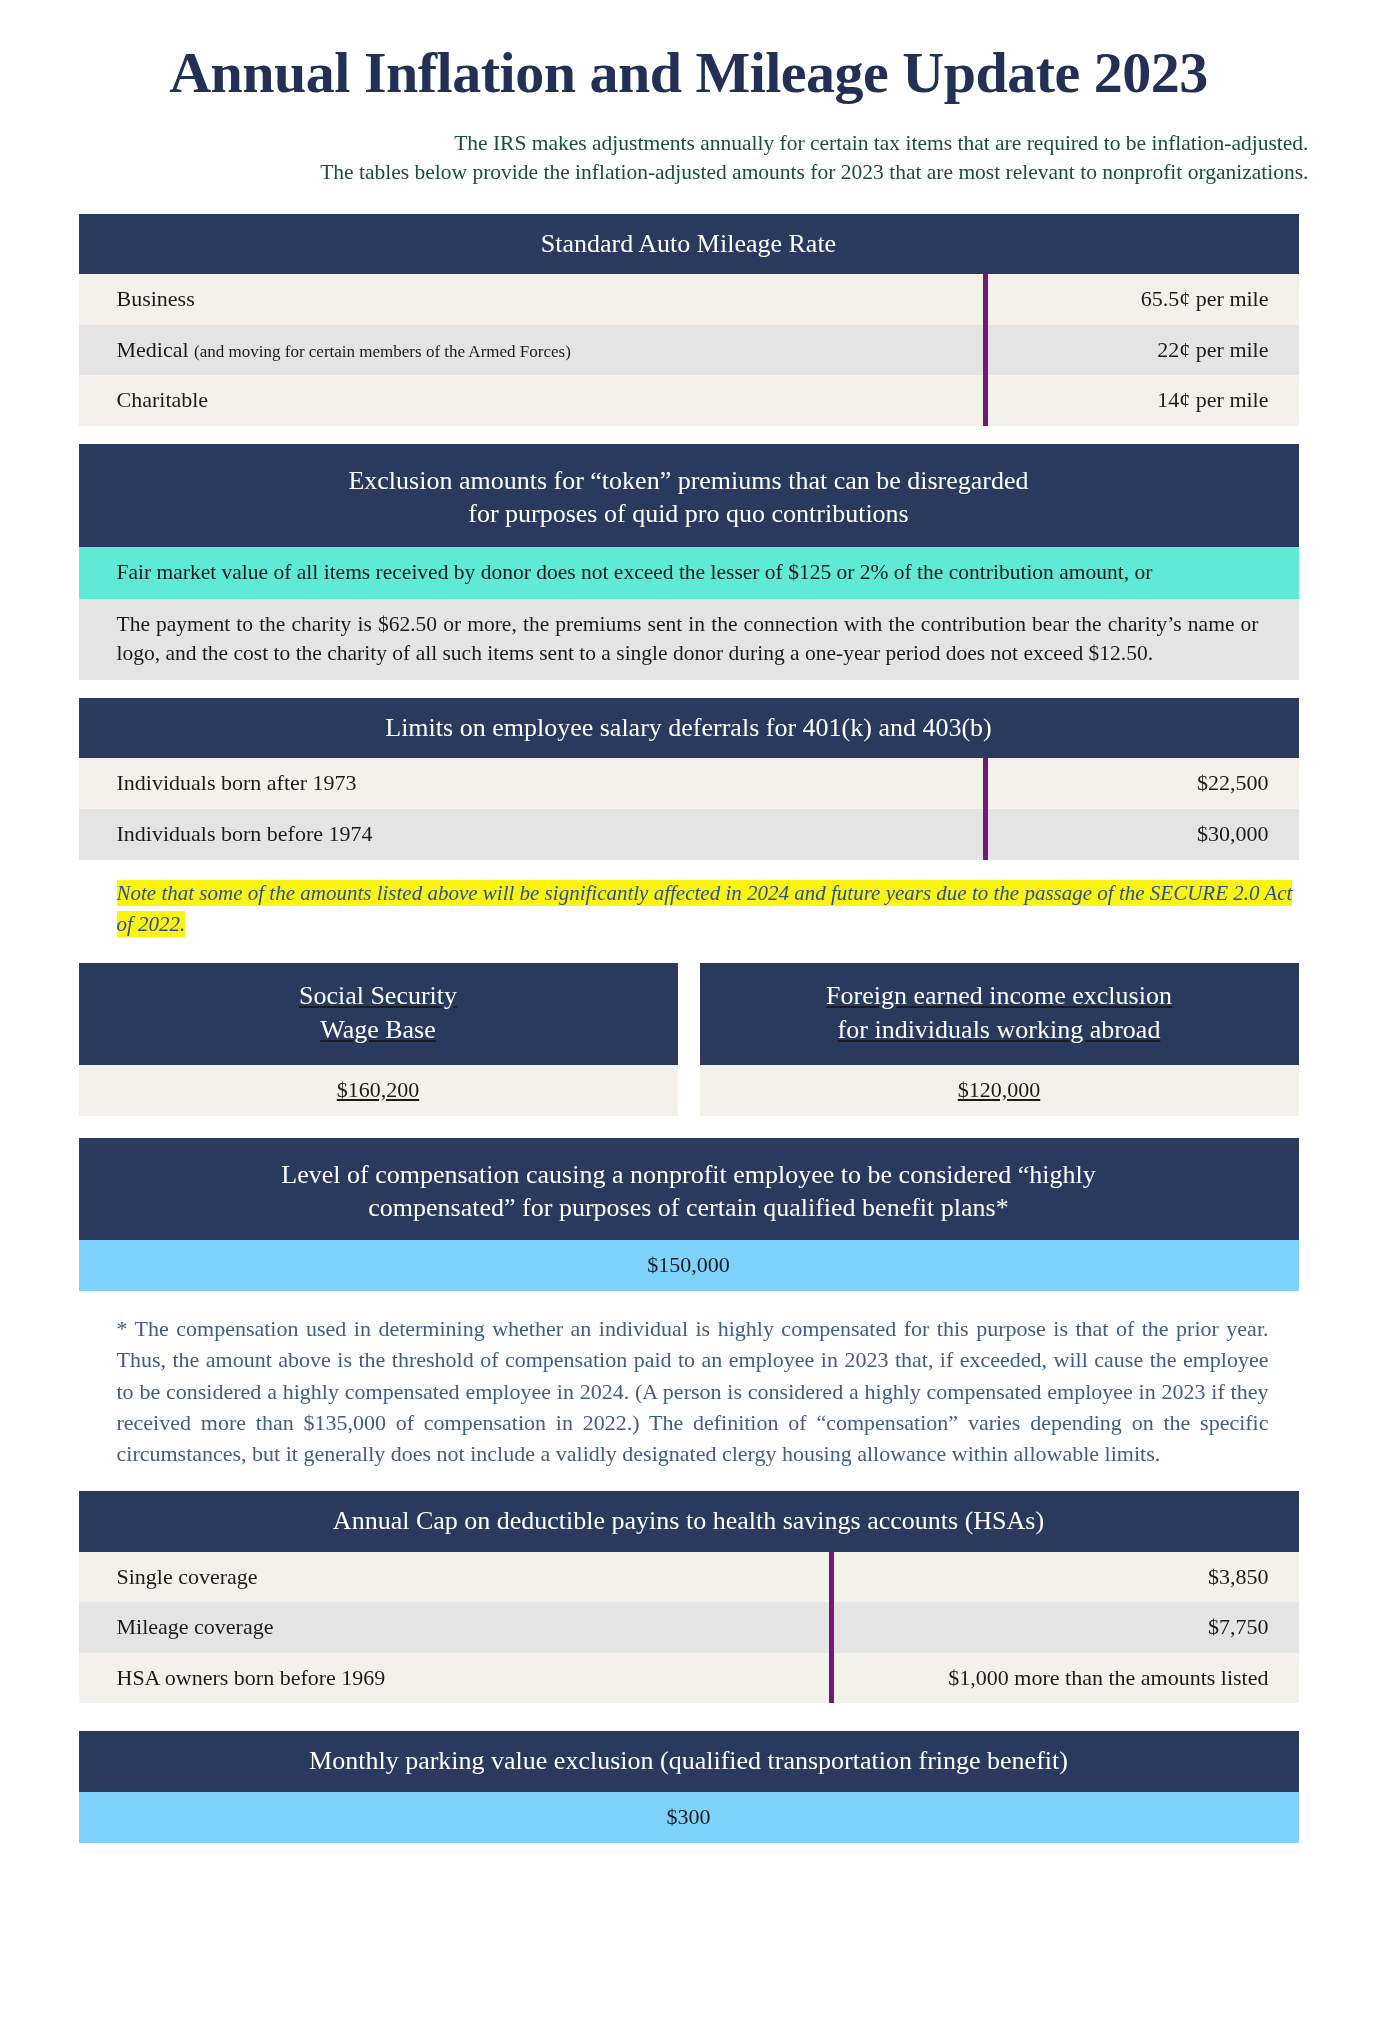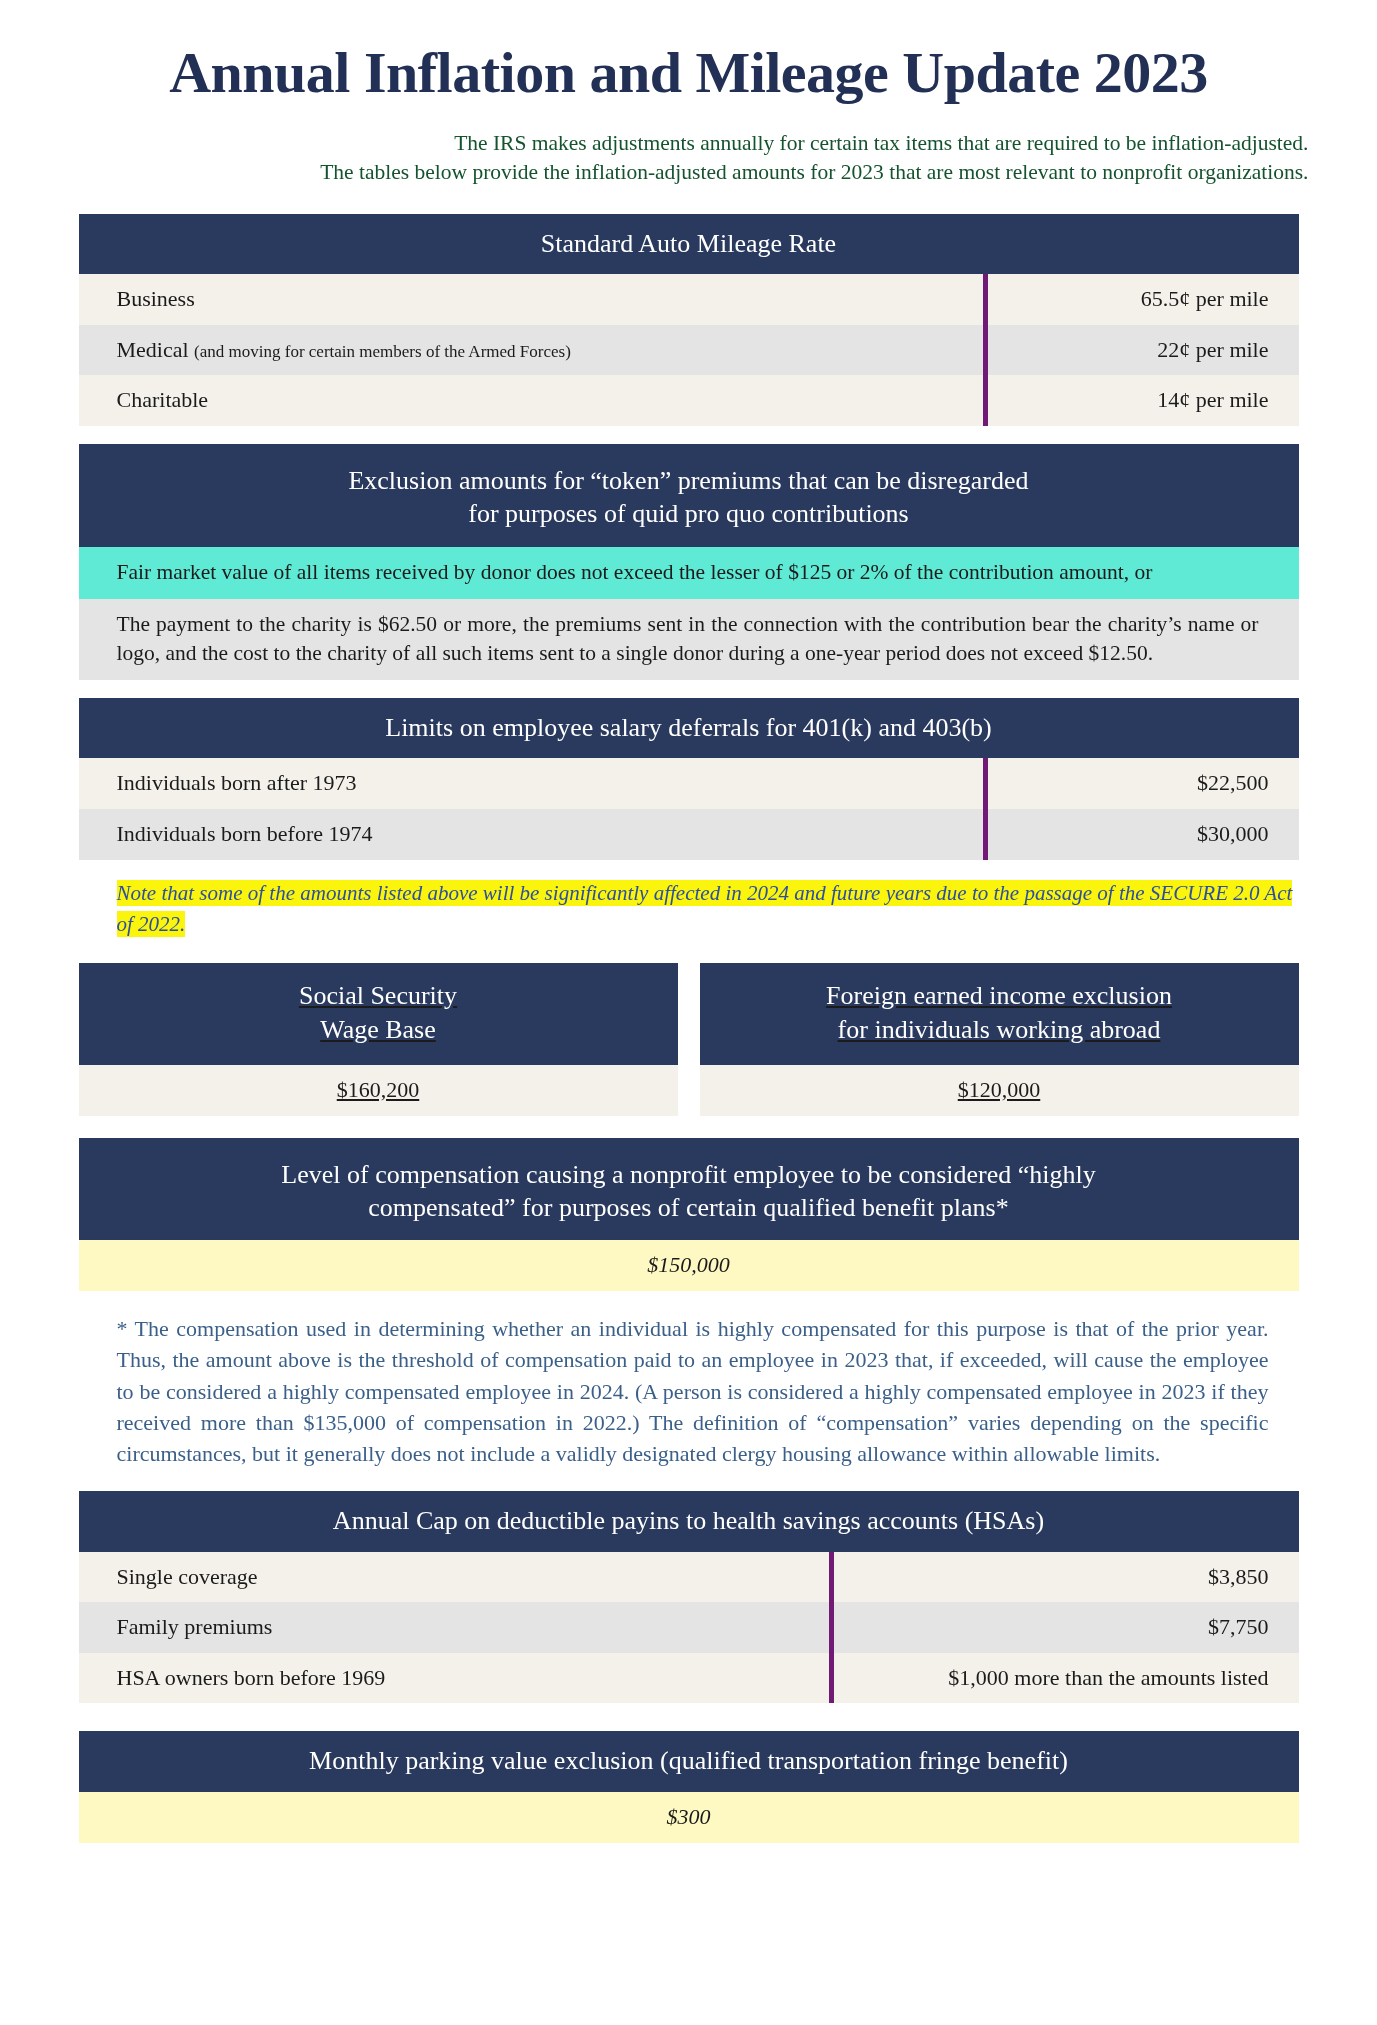--- a/index.html
+++ b/index.html
@@ -127,25 +127,24 @@
     justify-content: center;
   }
   .card .card-value {
     background: #f4f1ea;
     text-align: center;
     font-size: 22px;
     padding: 12px 10px 13px 10px;
   }
 
   .single-value {
-    background: #fef9c3;
+    background: #7dd3fc;
     text-align: center;
     font-size: 22px;
     padding: 12px 10px 13px 10px;
-    font-style: italic;
   }
 
   
   .footnote {
     width: 1220px;
     margin: 22px auto 22px auto;
     font-size: 22px;
     line-height: 1.42;
     color: #3a5f89;
     text-align: justify;
@@ -251,21 +250,21 @@
   <div class="footnote">* The compensation used in determining whether an individual is highly compensated for this purpose is that of the prior year.  Thus, the amount above is the threshold of compensation paid to an employee in 2023 that, if exceeded, will cause the employee to be considered a highly compensated employee in 2024.  (A person is considered a highly compensated employee in 2023 if they received more than $135,000 of compensation in 2022.)  The definition of “compensation” varies depending on the specific circumstances, but it generally does not include a validly designated clergy housing allowance within allowable limits.</div>
 
   <section class="block">
     <div class="bar">Annual Cap on deductible payins to health savings accounts (HSAs)</div>
 
     <div class="row cream wide-value">
       <div class="label">Single coverage</div>
       <div class="value">$3,850</div>
     </div>
     <div class="row gray wide-value">
-      <div class="label">Family premiums</div>
+      <div class="label">Mileage coverage</div>
       <div class="value">$7,750</div>
     </div>
     <div class="row cream wide-value">
       <div class="label">HSA owners born before 1969</div>
       <div class="value">$1,000 more than the amounts listed</div>
     </div>
   </section>
 
   <div class="spacer-sm"></div>
 

